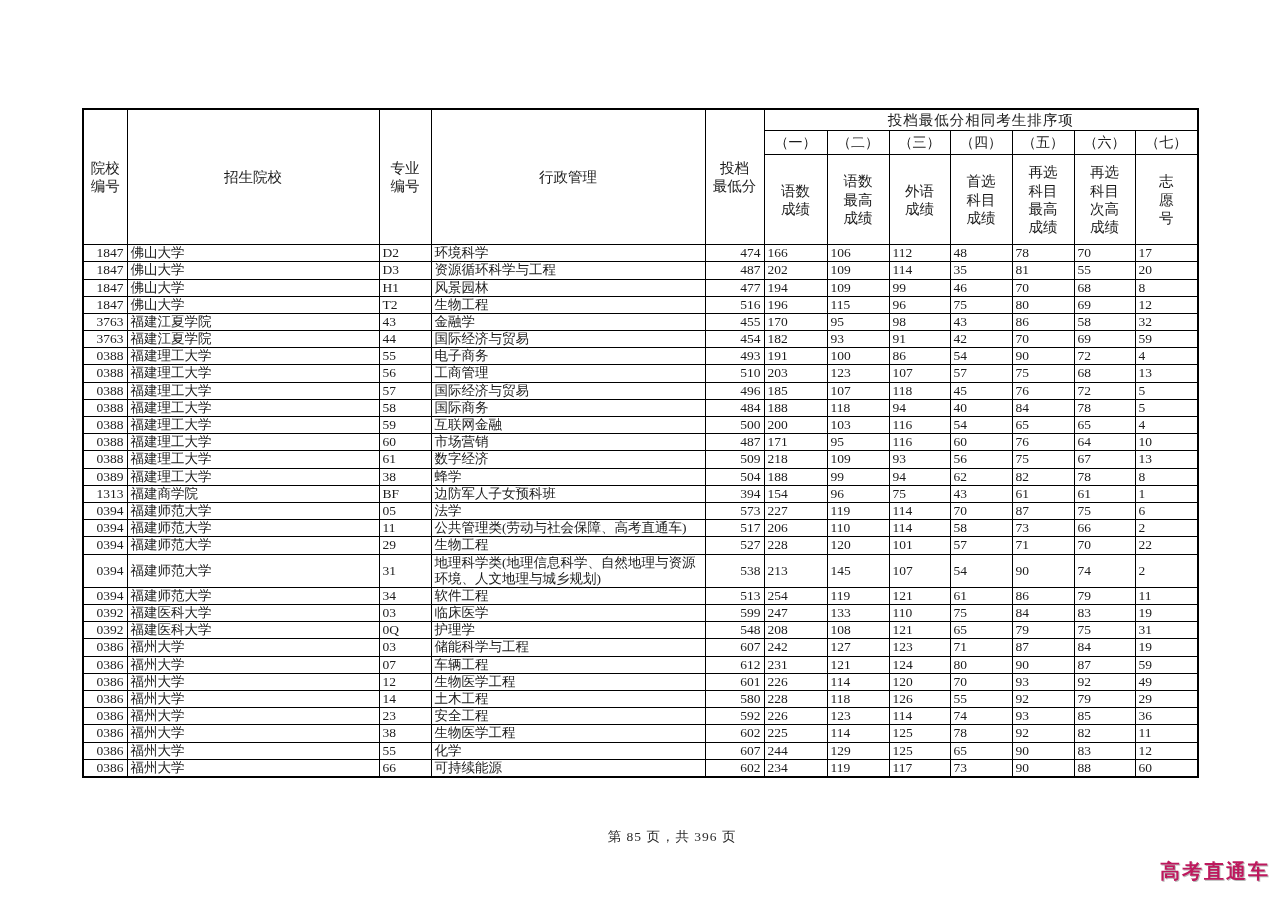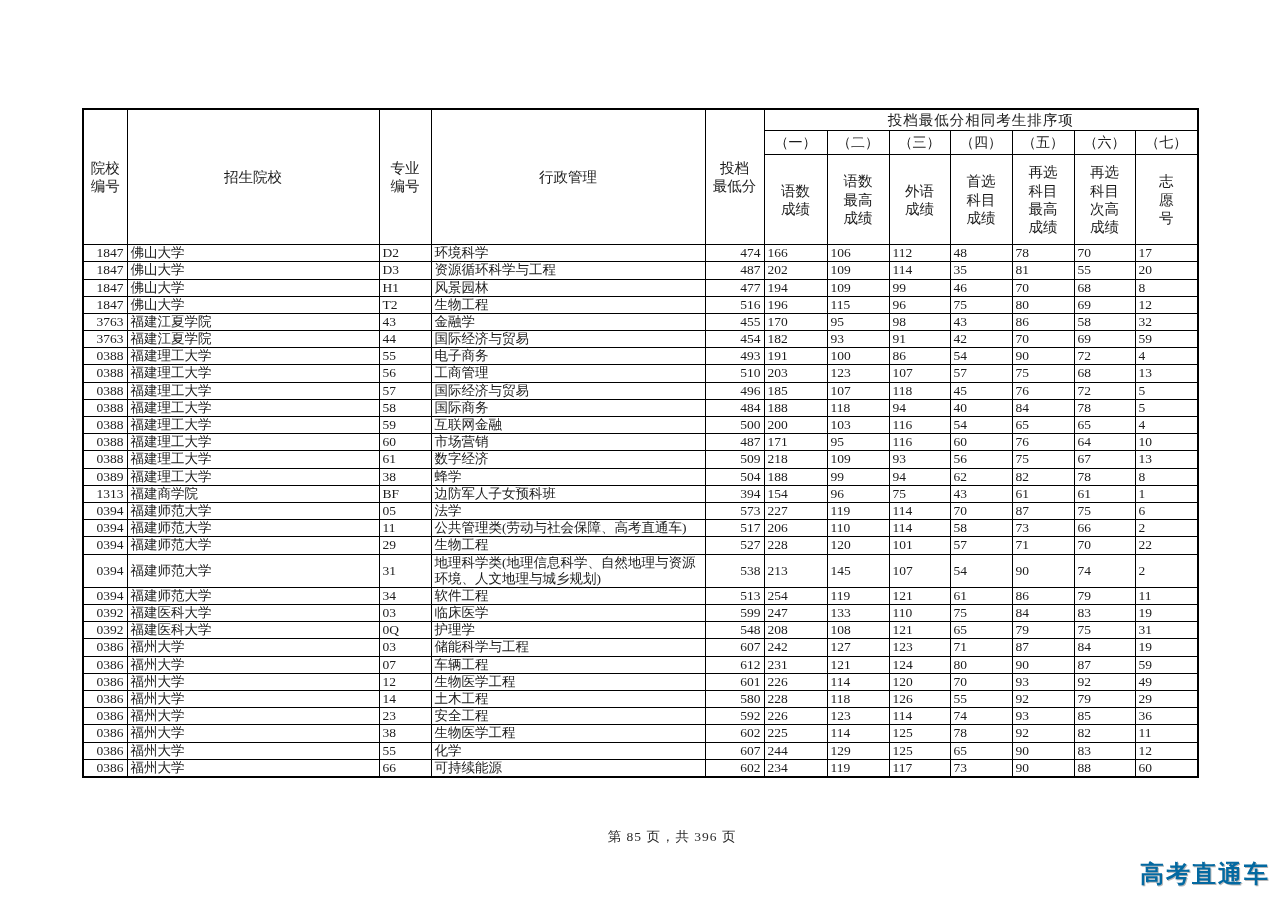--- a/index.html
+++ b/index.html
@@ -42,23 +42,23 @@
     text-align: center;
     font-size: 13.5px;
     letter-spacing: 1px;
     color: #2a2a2a;
     margin-left: 32px;
   }
   .watermark {
     position: absolute;
     right: 10px; top: 858px;
     font-family: "Liberation Sans", sans-serif;
-    font-size: 24px;
+    font-size: 20px;
     font-weight: bold;
-    color: #0369a1;
+    color: #be185d;
     text-shadow: 1px 1px 0 #b8b8b8;
     letter-spacing: 2px;
   }
 </style>
 </head>
 <body>
 
 <div class="table-wrap">
   <table>
     <colgroup>

